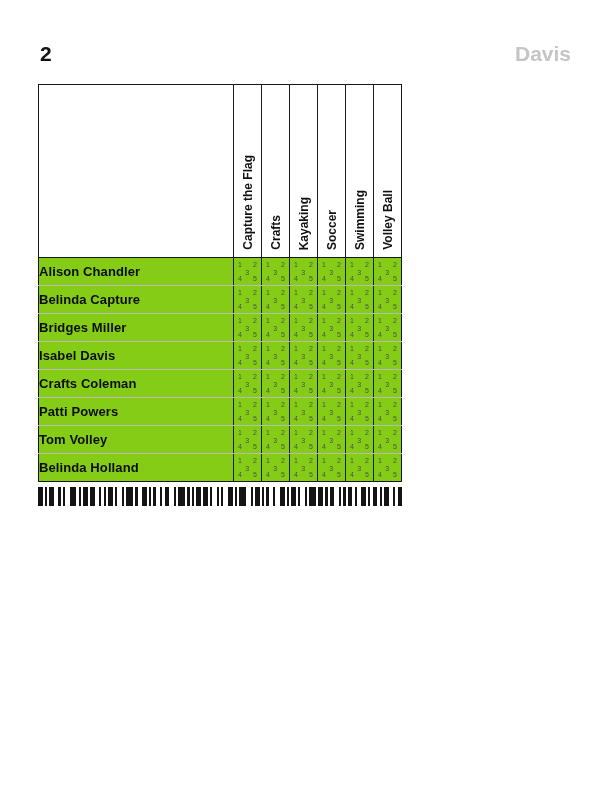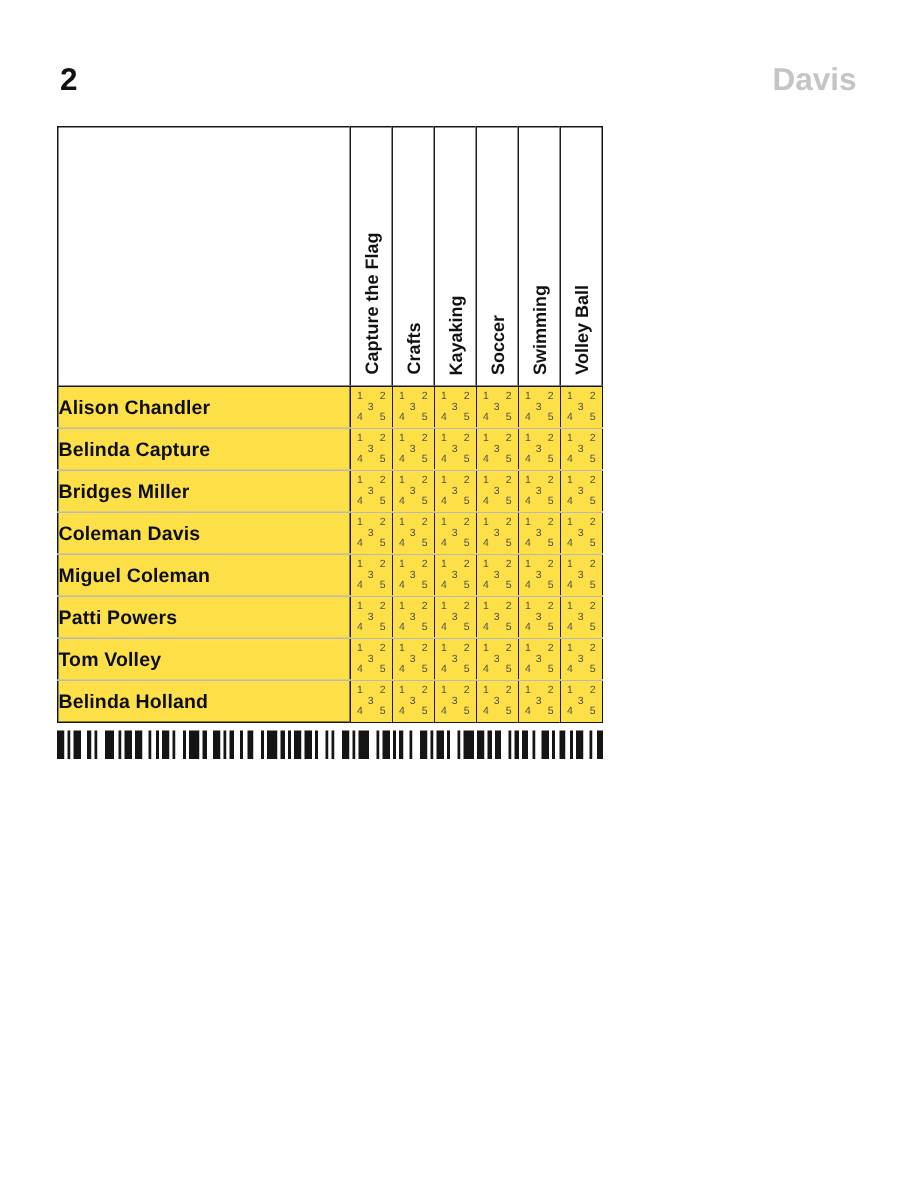--- a/index.html
+++ b/index.html
@@ -26,21 +26,21 @@
     height:172px;border-left:1px solid #1c1c1c;border-bottom:1.5px solid #161616;
     vertical-align:bottom;background:#fff;
   }
   tr.headrow th.corner{border-left:none;}
   .vwrap{display:flex;align-items:flex-end;justify-content:center;height:172px;padding-bottom:7px;box-sizing:border-box;}
   .vtext{
     writing-mode:vertical-rl;transform:rotate(180deg);
     font-size:12px;font-weight:bold;color:#111;white-space:nowrap;line-height:1;
   }
   tr.datarow{height:28px;}
-  tr.datarow td{border-left:1px solid #1c1c1c;border-bottom:1px solid #b9b9b9;background:#fde047;}
+  tr.datarow td{border-left:1px solid #1c1c1c;border-bottom:1px solid #b9b9b9;background:#84cc16;}
   tr.datarow td.name{border-left:none;}
   tr.datarow:last-child td{border-bottom:none;}
   td.name{
     font-size:13px;font-weight:bold;color:#0d0d0d;
     padding-left:4px;vertical-align:middle;letter-spacing:.1px;
   }
   td.rating{position:relative;}
   td.rating span{
     position:absolute;font-size:7px;line-height:7px;color:#4f4f4f;font-weight:normal;
   }
@@ -237,66 +237,66 @@
         </td>
         <td class="rating">
           <span class="r1">1</span>
           <span class="r2">2</span>
           <span class="r3">3</span>
           <span class="r4">4</span>
           <span class="r5">5</span>
         </td>
       </tr>
       <tr class="datarow">
-        <td class="name">Coleman Davis</td>
-        <td class="rating">
-          <span class="r1">1</span>
-          <span class="r2">2</span>
-          <span class="r3">3</span>
-          <span class="r4">4</span>
-          <span class="r5">5</span>
-        </td>
-        <td class="rating">
-          <span class="r1">1</span>
-          <span class="r2">2</span>
-          <span class="r3">3</span>
-          <span class="r4">4</span>
-          <span class="r5">5</span>
-        </td>
-        <td class="rating">
-          <span class="r1">1</span>
-          <span class="r2">2</span>
-          <span class="r3">3</span>
-          <span class="r4">4</span>
-          <span class="r5">5</span>
-        </td>
-        <td class="rating">
-          <span class="r1">1</span>
-          <span class="r2">2</span>
-          <span class="r3">3</span>
-          <span class="r4">4</span>
-          <span class="r5">5</span>
-        </td>
-        <td class="rating">
-          <span class="r1">1</span>
-          <span class="r2">2</span>
-          <span class="r3">3</span>
-          <span class="r4">4</span>
-          <span class="r5">5</span>
-        </td>
-        <td class="rating">
-          <span class="r1">1</span>
-          <span class="r2">2</span>
-          <span class="r3">3</span>
-          <span class="r4">4</span>
-          <span class="r5">5</span>
-        </td>
-      </tr>
-      <tr class="datarow">
-        <td class="name">Miguel Coleman</td>
+        <td class="name">Isabel Davis</td>
+        <td class="rating">
+          <span class="r1">1</span>
+          <span class="r2">2</span>
+          <span class="r3">3</span>
+          <span class="r4">4</span>
+          <span class="r5">5</span>
+        </td>
+        <td class="rating">
+          <span class="r1">1</span>
+          <span class="r2">2</span>
+          <span class="r3">3</span>
+          <span class="r4">4</span>
+          <span class="r5">5</span>
+        </td>
+        <td class="rating">
+          <span class="r1">1</span>
+          <span class="r2">2</span>
+          <span class="r3">3</span>
+          <span class="r4">4</span>
+          <span class="r5">5</span>
+        </td>
+        <td class="rating">
+          <span class="r1">1</span>
+          <span class="r2">2</span>
+          <span class="r3">3</span>
+          <span class="r4">4</span>
+          <span class="r5">5</span>
+        </td>
+        <td class="rating">
+          <span class="r1">1</span>
+          <span class="r2">2</span>
+          <span class="r3">3</span>
+          <span class="r4">4</span>
+          <span class="r5">5</span>
+        </td>
+        <td class="rating">
+          <span class="r1">1</span>
+          <span class="r2">2</span>
+          <span class="r3">3</span>
+          <span class="r4">4</span>
+          <span class="r5">5</span>
+        </td>
+      </tr>
+      <tr class="datarow">
+        <td class="name">Crafts Coleman</td>
         <td class="rating">
           <span class="r1">1</span>
           <span class="r2">2</span>
           <span class="r3">3</span>
           <span class="r4">4</span>
           <span class="r5">5</span>
         </td>
         <td class="rating">
           <span class="r1">1</span>
           <span class="r2">2</span>

